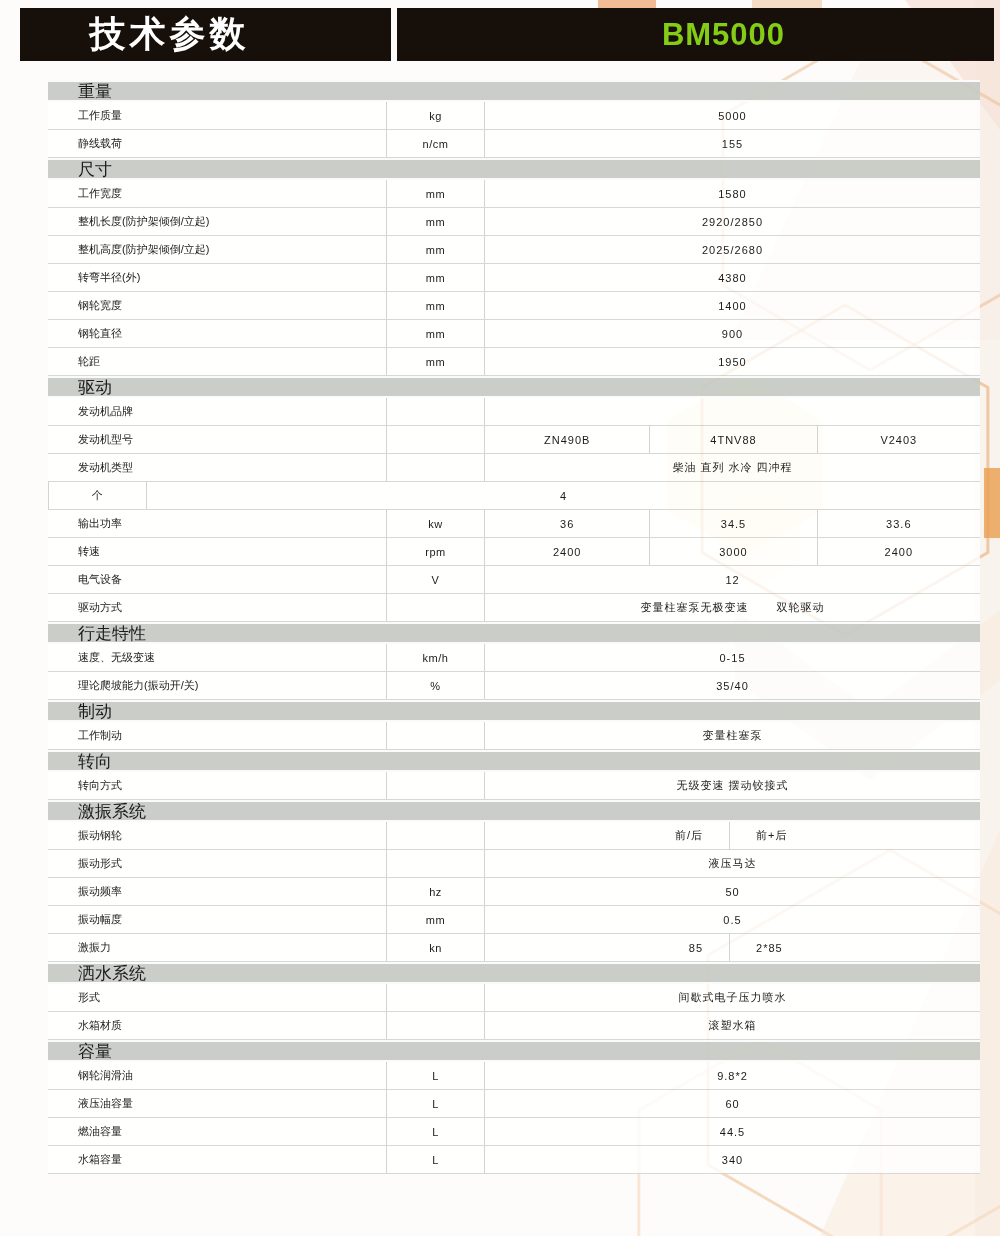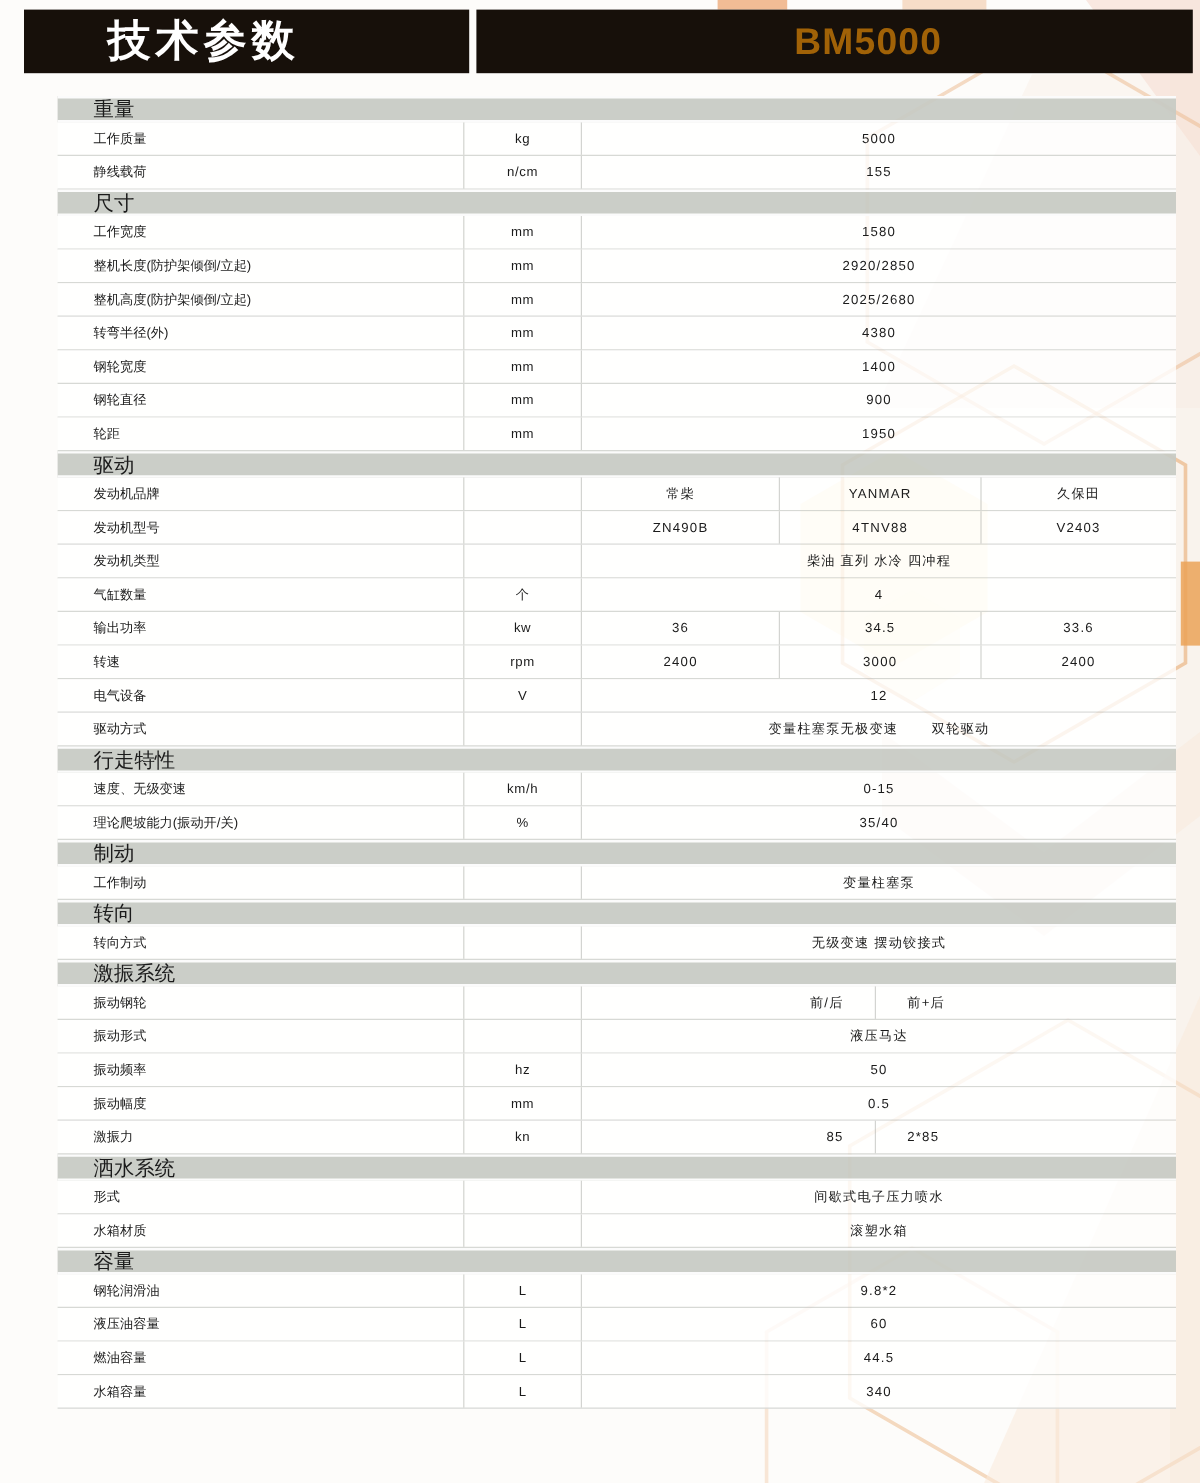--- a/index.html
+++ b/index.html
@@ -20,21 +20,21 @@
     position: absolute; left: 20px; top: 8px; width: 974px; height: 53px;
     display: flex; gap: 6px; z-index: 2;
   }
   .header-left {
     width: 371px; background: #17100a; color: #fff;
     display: flex; align-items: center; justify-content: center;
     font-size: 36px; font-weight: bold; letter-spacing: 4px;
     padding-right: 72px;
   }
   .header-right {
-    flex: 1; background: #17100a; color: #a16207;
+    flex: 1; background: #17100a; color: #84cc16;
     display: flex; align-items: center; justify-content: center;
     font-size: 31px; font-weight: bold; letter-spacing: 1px;
     padding-left: 56px;
   }
 
   
   .spec-table {
     position: absolute; left: 48px; top: 80px; width: 932px; z-index: 1;
   }
   .section-bar {
@@ -171,44 +171,38 @@
         <div class="cell-label">轮距</div>
         <div class="cell-unit">mm</div>
         <div class="cell-value">
           <div class="vspan">1950</div>
         </div>
       </div>
       <div class="section-bar">驱动</div>
       <div class="spec-row">
         <div class="cell-label">发动机品牌</div>
         <div class="cell-unit"></div>
-        <div class="cell-value">
-          <div class="v3 a">常柴</div>
-          <div class="v3 b">YANMAR</div>
-          <div class="v3 c">久保田</div>
-        </div>
       </div>
       <div class="spec-row">
         <div class="cell-label">发动机型号</div>
         <div class="cell-unit"></div>
         <div class="cell-value">
           <div class="v3 a">ZN490B</div>
           <div class="v3 b">4TNV88</div>
           <div class="v3 c">V2403</div>
         </div>
       </div>
       <div class="spec-row">
         <div class="cell-label">发动机类型</div>
         <div class="cell-unit"></div>
         <div class="cell-value">
           <div class="vspan">柴油 直列 水冷 四冲程</div>
         </div>
       </div>
       <div class="spec-row">
-        <div class="cell-label">气缸数量</div>
         <div class="cell-unit">个</div>
         <div class="cell-value">
           <div class="vspan">4</div>
         </div>
       </div>
       <div class="spec-row">
         <div class="cell-label">输出功率</div>
         <div class="cell-unit">kw</div>
         <div class="cell-value">
           <div class="v3 a">36</div>

